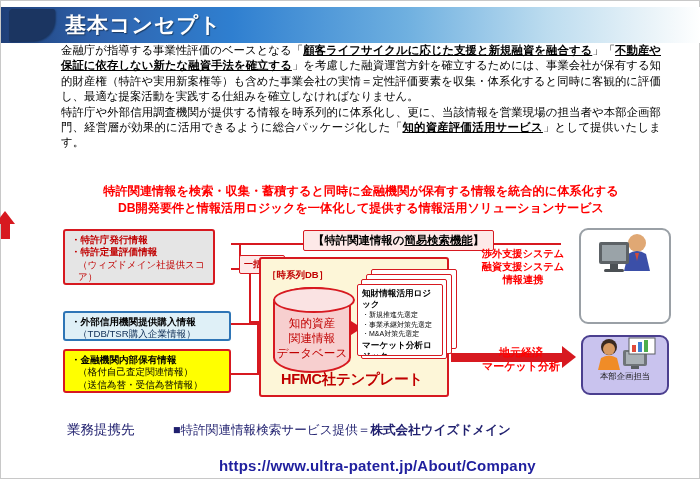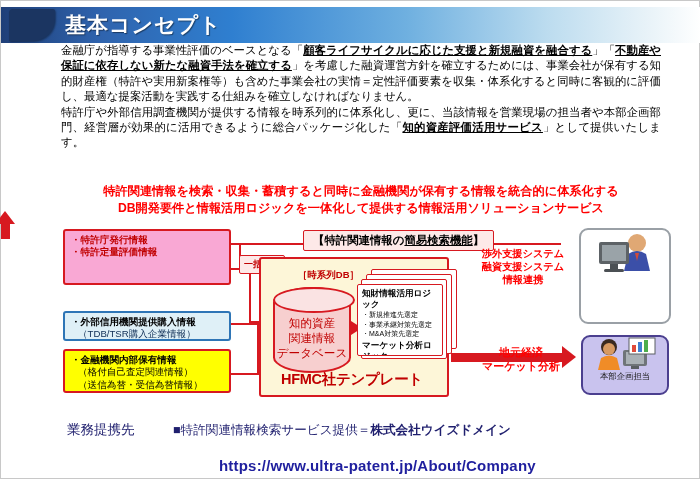--- a/index.html
+++ b/index.html
@@ -67,22 +67,22 @@
     position: absolute;
     border-radius: 3px;
     font-size: 9.6px;
     line-height: 12.4px;
     padding: 3px 5px 3px 6px;
   }
   .src-box .bullet-line { font-weight: bold; }
   .src-box .sub-line { padding-left: 7px; }
 
   #box-jpo {
-    left: 62px; top: 6px; width: 168px; height: 56px;
-    background: #f9a8d4; border: 2px solid #d71920; color: #c00000;
+    left: 62px; top: 6px; width: 152px; height: 56px;
+    background: #e5e5e5; border: 2px solid #d71920; color: #c00000;
   }
   #box-credit {
     left: 62px; top: 88px; width: 168px; height: 30px;
     background: #dff0f7; border: 2px solid #2e75b6; color: #0d2c54;
   }
   #box-bank {
     left: 62px; top: 126px; width: 168px; height: 44px;
     background: #ffff00; border: 2px solid #d71920; color: #000000;
   }
   #box-credit .bullet-line, #box-bank .bullet-line { color: #000000; }
@@ -126,21 +126,21 @@
     border-radius: 40px / 16px;
   }
   #db-cyl::before {
     content: ""; position: absolute; left: -2px; top: -2px;
     width: 78px; height: 22px;
     border: 2px solid #d71920; border-radius: 50%;
     background: #fae3e3;
   }
   #db-label-top {
     position: absolute; left: 266px; top: 46px; width: 92px;
-    text-align: right; color: #c00000;
+    text-align: left; color: #c00000;
     font-size: 9.5px; font-weight: bold;
   }
   #db-text {
     position: absolute; left: 0; right: 0; top: 26px;
     text-align: center; color: #c00000;
     font-size: 11.6px; font-weight: normal; line-height: 15px;
   }
 
   
   .logic-stack { position: absolute; left: 356px; top: 46px; width: 92px; height: 92px; }
@@ -262,20 +262,21 @@
     <div class="conn" style="left:248px; top:48px; width:2px; height:52px;"></div>
     <div class="conn" style="left:248px; top:98px; width:24px; height:2px;"></div>
     <div style="position:absolute; left:268px; top:92px; width:0; height:0; border-top:5px solid transparent; border-bottom:5px solid transparent; border-left:7px solid #d71920;"></div>
 
     <div class="conn" style="left:230px; top:20px; width:72px; height:2px;"></div>
     <div class="conn" style="left:460px; top:20px; width:100px; height:2px;"></div>
 
     <div class="src-box" id="box-jpo">
       <div class="bullet-line">・特許庁発行情報</div>
       <div class="bullet-line">・特許定量評価情報</div>
+      <div class="sub-line">（ウィズドメイン社提供スコア）</div>
     </div>
 
     <div class="src-box" id="box-credit">
       <div class="bullet-line">・外部信用機関提供購入情報</div>
       <div class="sub-line">（TDB/TSR購入企業情報）</div>
     </div>
 
     <div class="src-box" id="box-bank">
       <div class="bullet-line">・金融機関内部保有情報</div>
       <div class="sub-line">（格付自己査定関連情報）</div>

